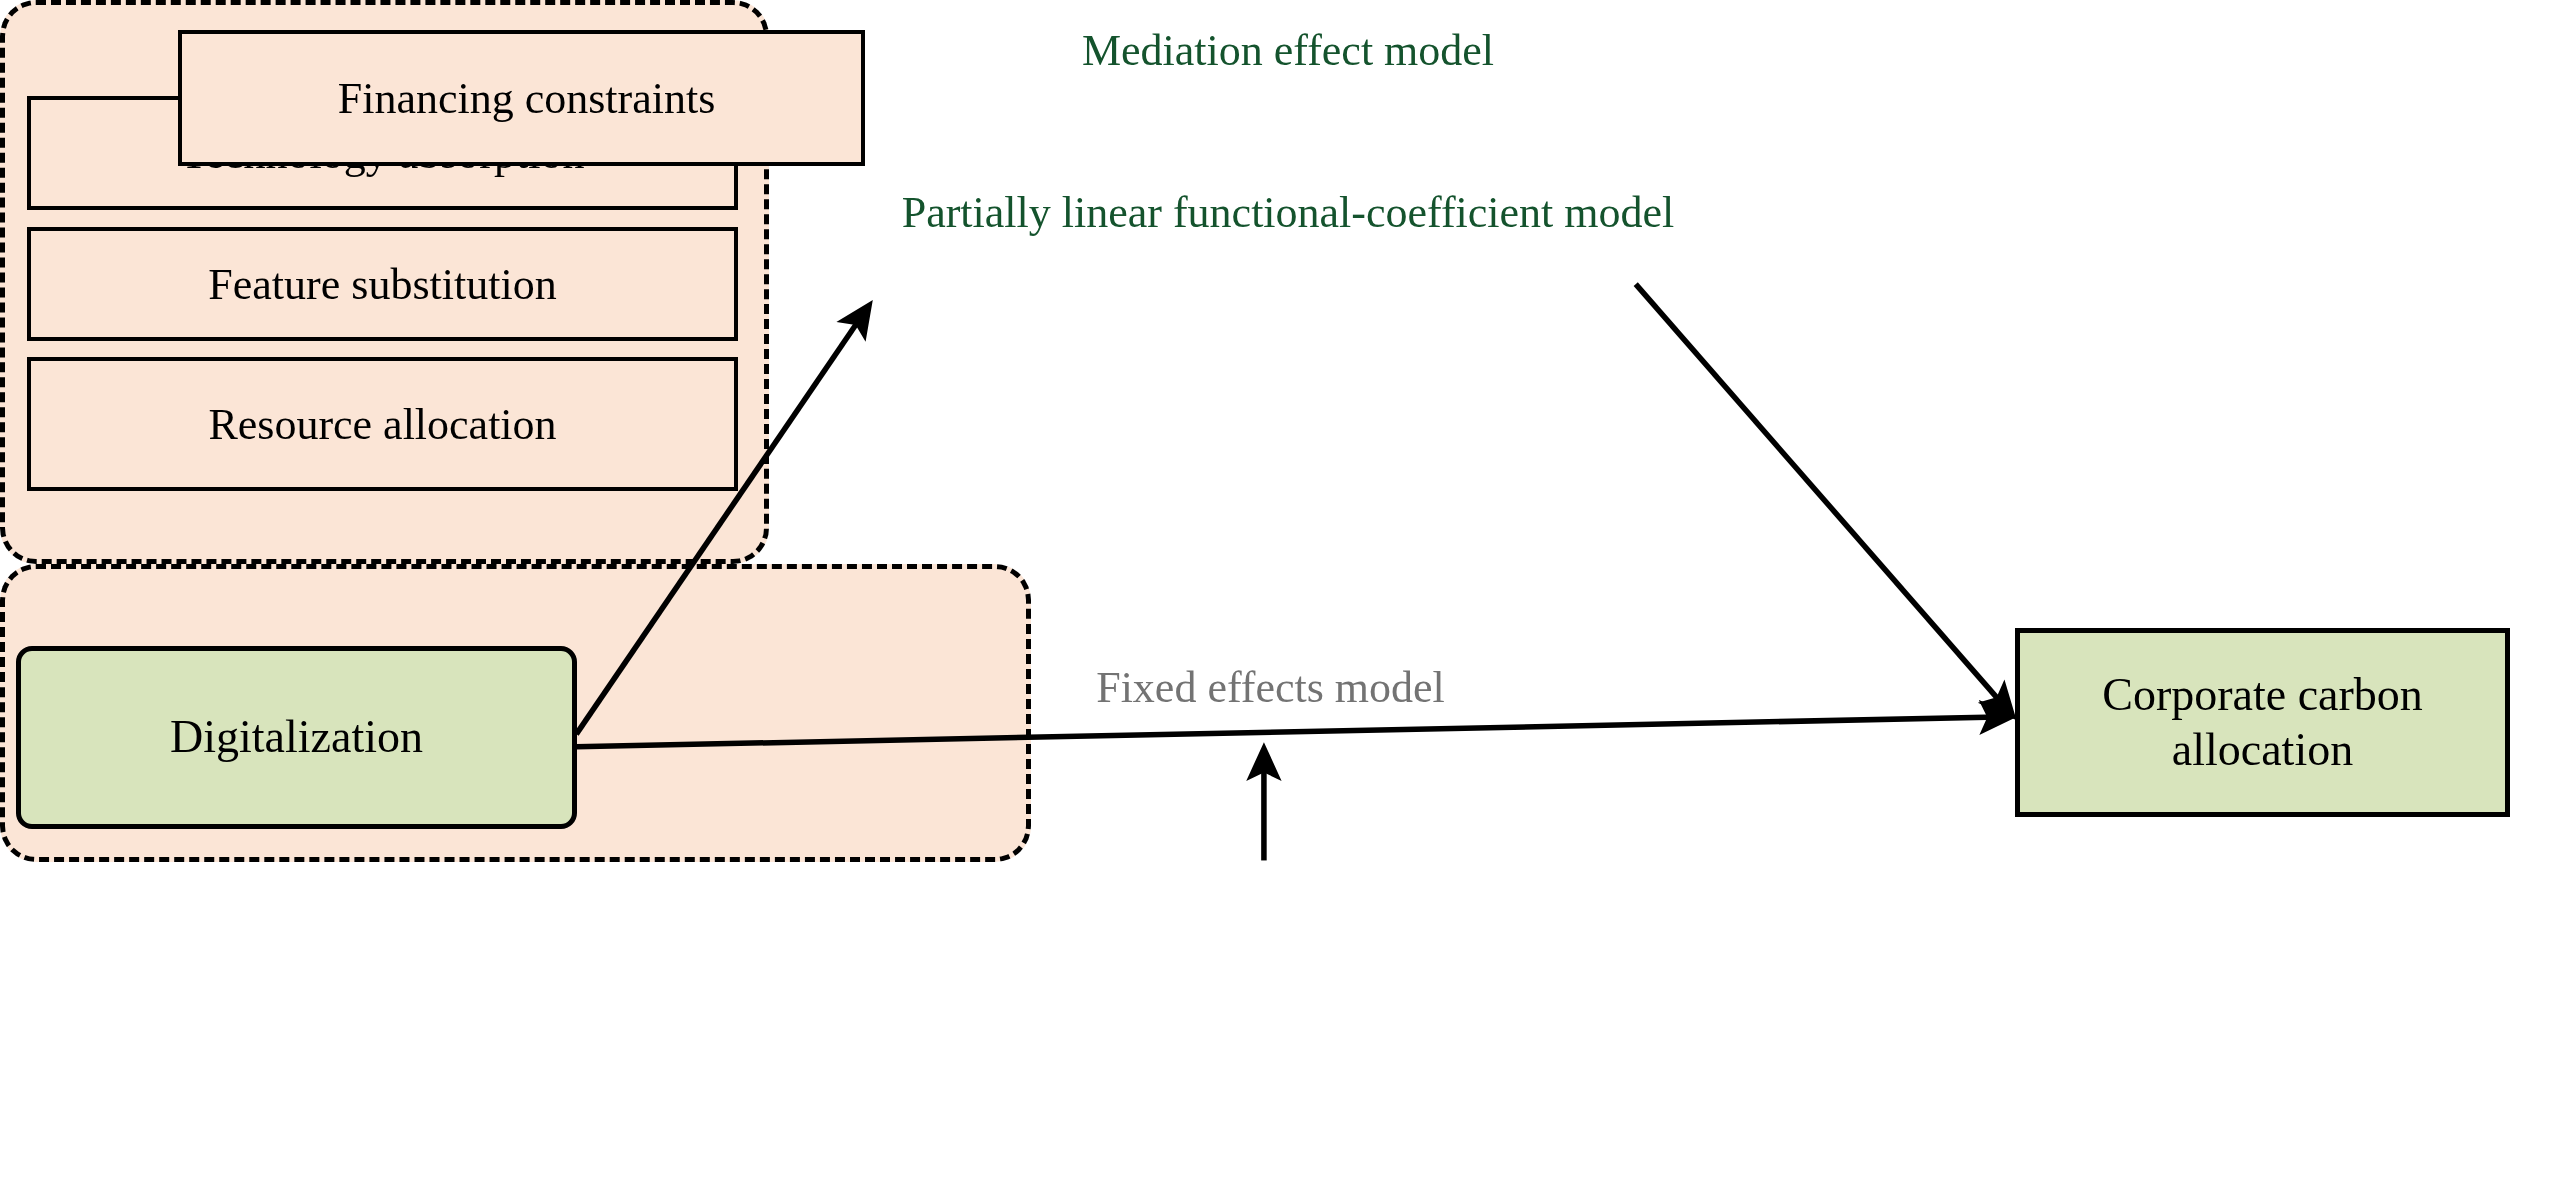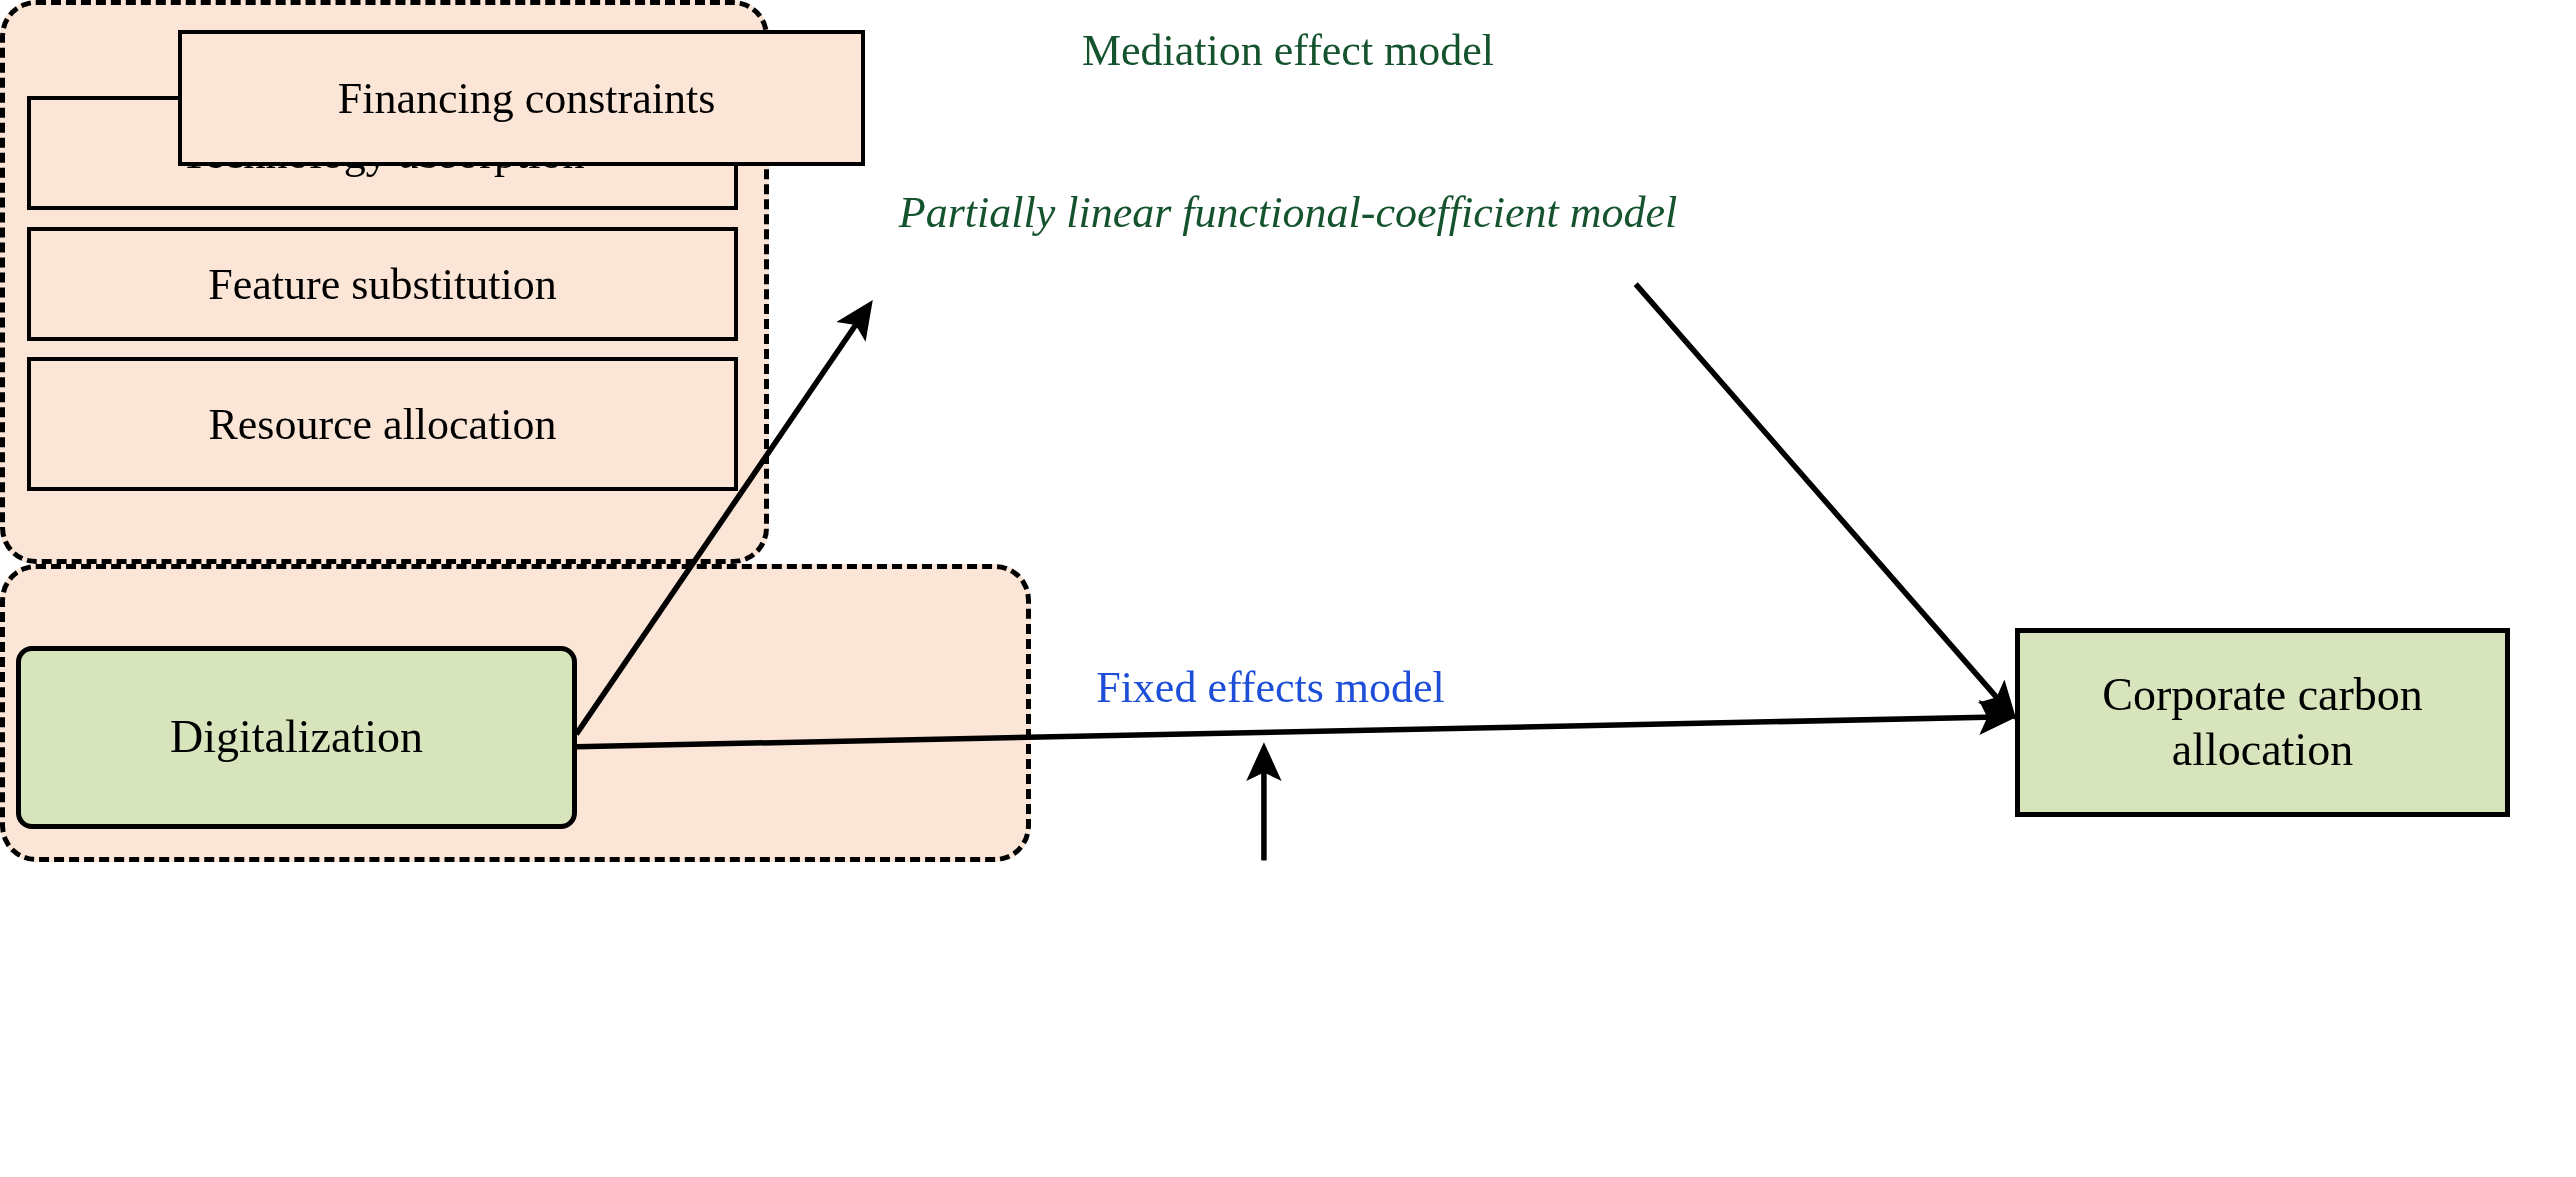--- a/index.html
+++ b/index.html
@@ -61,21 +61,21 @@
     display: flex;
     align-items: center;
     justify-content: center;
     font-size: 44px;
     color: #000000;
     text-align: center;
   }
   .edge-label {
     position: absolute;
     font-size: 44px;
-    color: #1d4ed8;
+    color: #737373;
     white-space: nowrap;
     text-align: center;
   }
 </style>
 </head>
 <body>
 
 <div id="canvas">
 
   <svg id="svg-layer" viewBox="0 0 3263 1491" xmlns="http://www.w3.org/2000/svg">
@@ -126,19 +126,19 @@
       <span>Resource allocation</span>
     </div>
   </div>
 
   <div class="dashed-group" style="left:750px; top:862px; width:1021px; height:288px;">
 
     <div class="inner-box" style="left:178px; top:30px; width:687px; height:136px;padding-left:10px;">
       <span>Financing constraints</span>
     </div>
 
-    <div class="group-title" style="top:187px;font-style:italic;">Partially linear functional-coefficient model</div>
+    <div class="group-title" style="top:187px;">Partially linear functional-coefficient model</div>
   </div>
 
   <div class="edge-label" style="left:1026px; top:662px; width:489px;">Fixed effects model</div>
 
 </div>
 
 
 </body></html>

